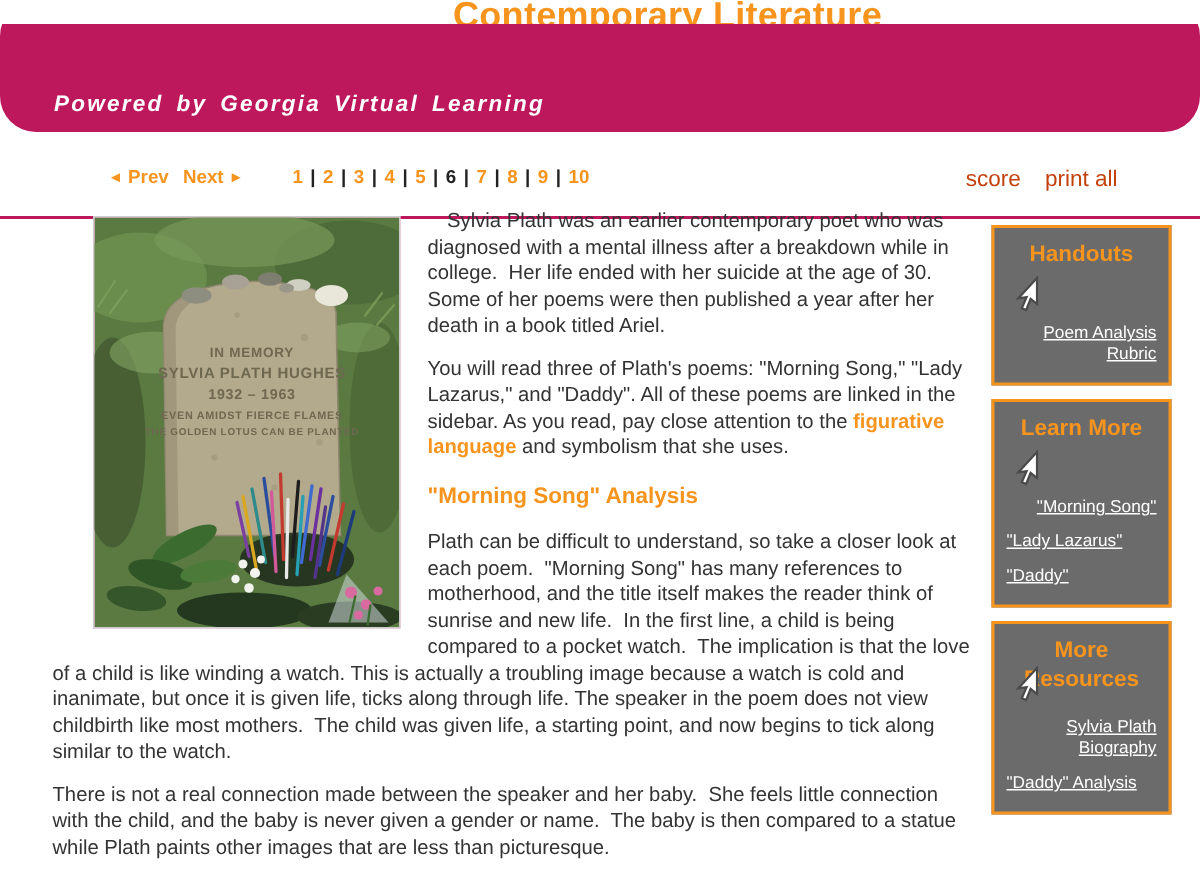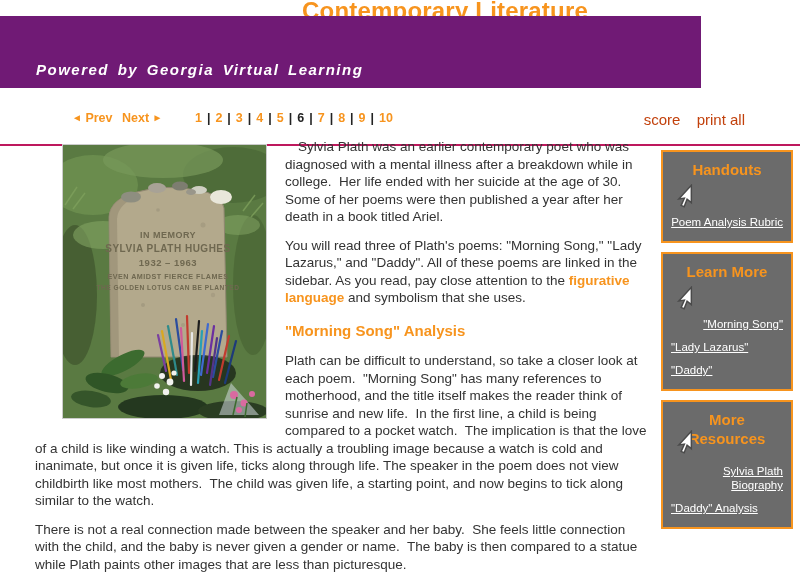--- a/index.html
+++ b/index.html
@@ -2,27 +2,27 @@
 <html><head>
 <meta charset="utf-8">
 <style>
   * { box-sizing: border-box; }
   html,body { margin:0; padding:0; }
   body {
     width:800px; height:588px; overflow:hidden; position:relative;
     background:#ffffff; font-family:"Liberation Sans", sans-serif; color:#333;
   }
   
-  .masthead { position:relative; height:88px; overflow:hidden; }
+  .masthead { position:relative; height:88px; overflow:hidden;border-radius:24px; }
   .site-title {
     position:absolute; top:-3px; left:90px; right:0; z-index:1;
     text-align:center; font-size:24px; font-weight:bold; color:#F7941E;
     letter-spacing:0.2px;
   }
-  .banner { position:absolute; top:16px; left:0; width:701px; height:72px; background:#701a75; z-index:2; }
+  .banner { position:absolute; top:16px; left:0; width:800px; height:72px; background:#be185d; z-index:2; }
   .tagline {
     position:absolute; left:36px; top:45px; color:#ffffff; font-weight:bold;
     font-style:italic; font-size:15px; letter-spacing:1.5px; word-spacing:3px;
   }
   
   .navbar { position:relative; height:58px; border-bottom:2px solid #be185d; font-size:12.5px; font-weight:bold; }
   .nav-left { position:absolute; left:72px; top:23px; color:#F7941E; white-space:nowrap; }
   .nav-btn { color:#F7941E; cursor:pointer; margin-right:6px; }
   .nav-arrow { font-size:10px; position:relative; top:-1px; }
   .pages { margin-left:18px; }
@@ -35,21 +35,21 @@
   .main { position:absolute; left:35px; top:138px; width:615px; font-size:13.5px; line-height:17.5px; }
   .main h1 { font-size:24px; color:#F7941E; margin:8px 0 6px 0; font-weight:bold; }
   .photo-wrap { float:left; width:205px; height:275px; margin:6px 18px 8px 27px; border:1px solid #cccccc; background:#f9a8d4; }
   .photo-wrap svg { display:block; }
   .main p { margin:0 0 11px 0; white-space:pre-wrap; }
   .p-indent { text-indent:13px; }
   .book-title { }
   .hl-link { color:#F7941E; font-weight:bold; cursor:pointer; }
   .section-head { color:#F7941E; font-size:15px; font-weight:bold; margin:15px 0 13px 0; }
   
-  .sidebar { position:absolute; left:661px; top:150px; width:132px; }
+  .sidebar { position:absolute; left:661px; top:150px; width:120px; }
   .side-box {
     position:relative; background:#6b6b6b; border:2px solid #F7941E;
     margin-bottom:9px; padding:8px 8px 12px 8px;
   }
   .side-title { color:#F7941E; font-weight:bold; font-size:15px; text-align:center; line-height:19px; }
   .cursor-wrap { position:absolute; left:8px; top:32px; width:22px; height:24px; }
   .box-more .cursor-wrap { top:28px; }
   .links { margin-top:36px; }
   .box-more .links { margin-top:16px; }
   .side-link {

